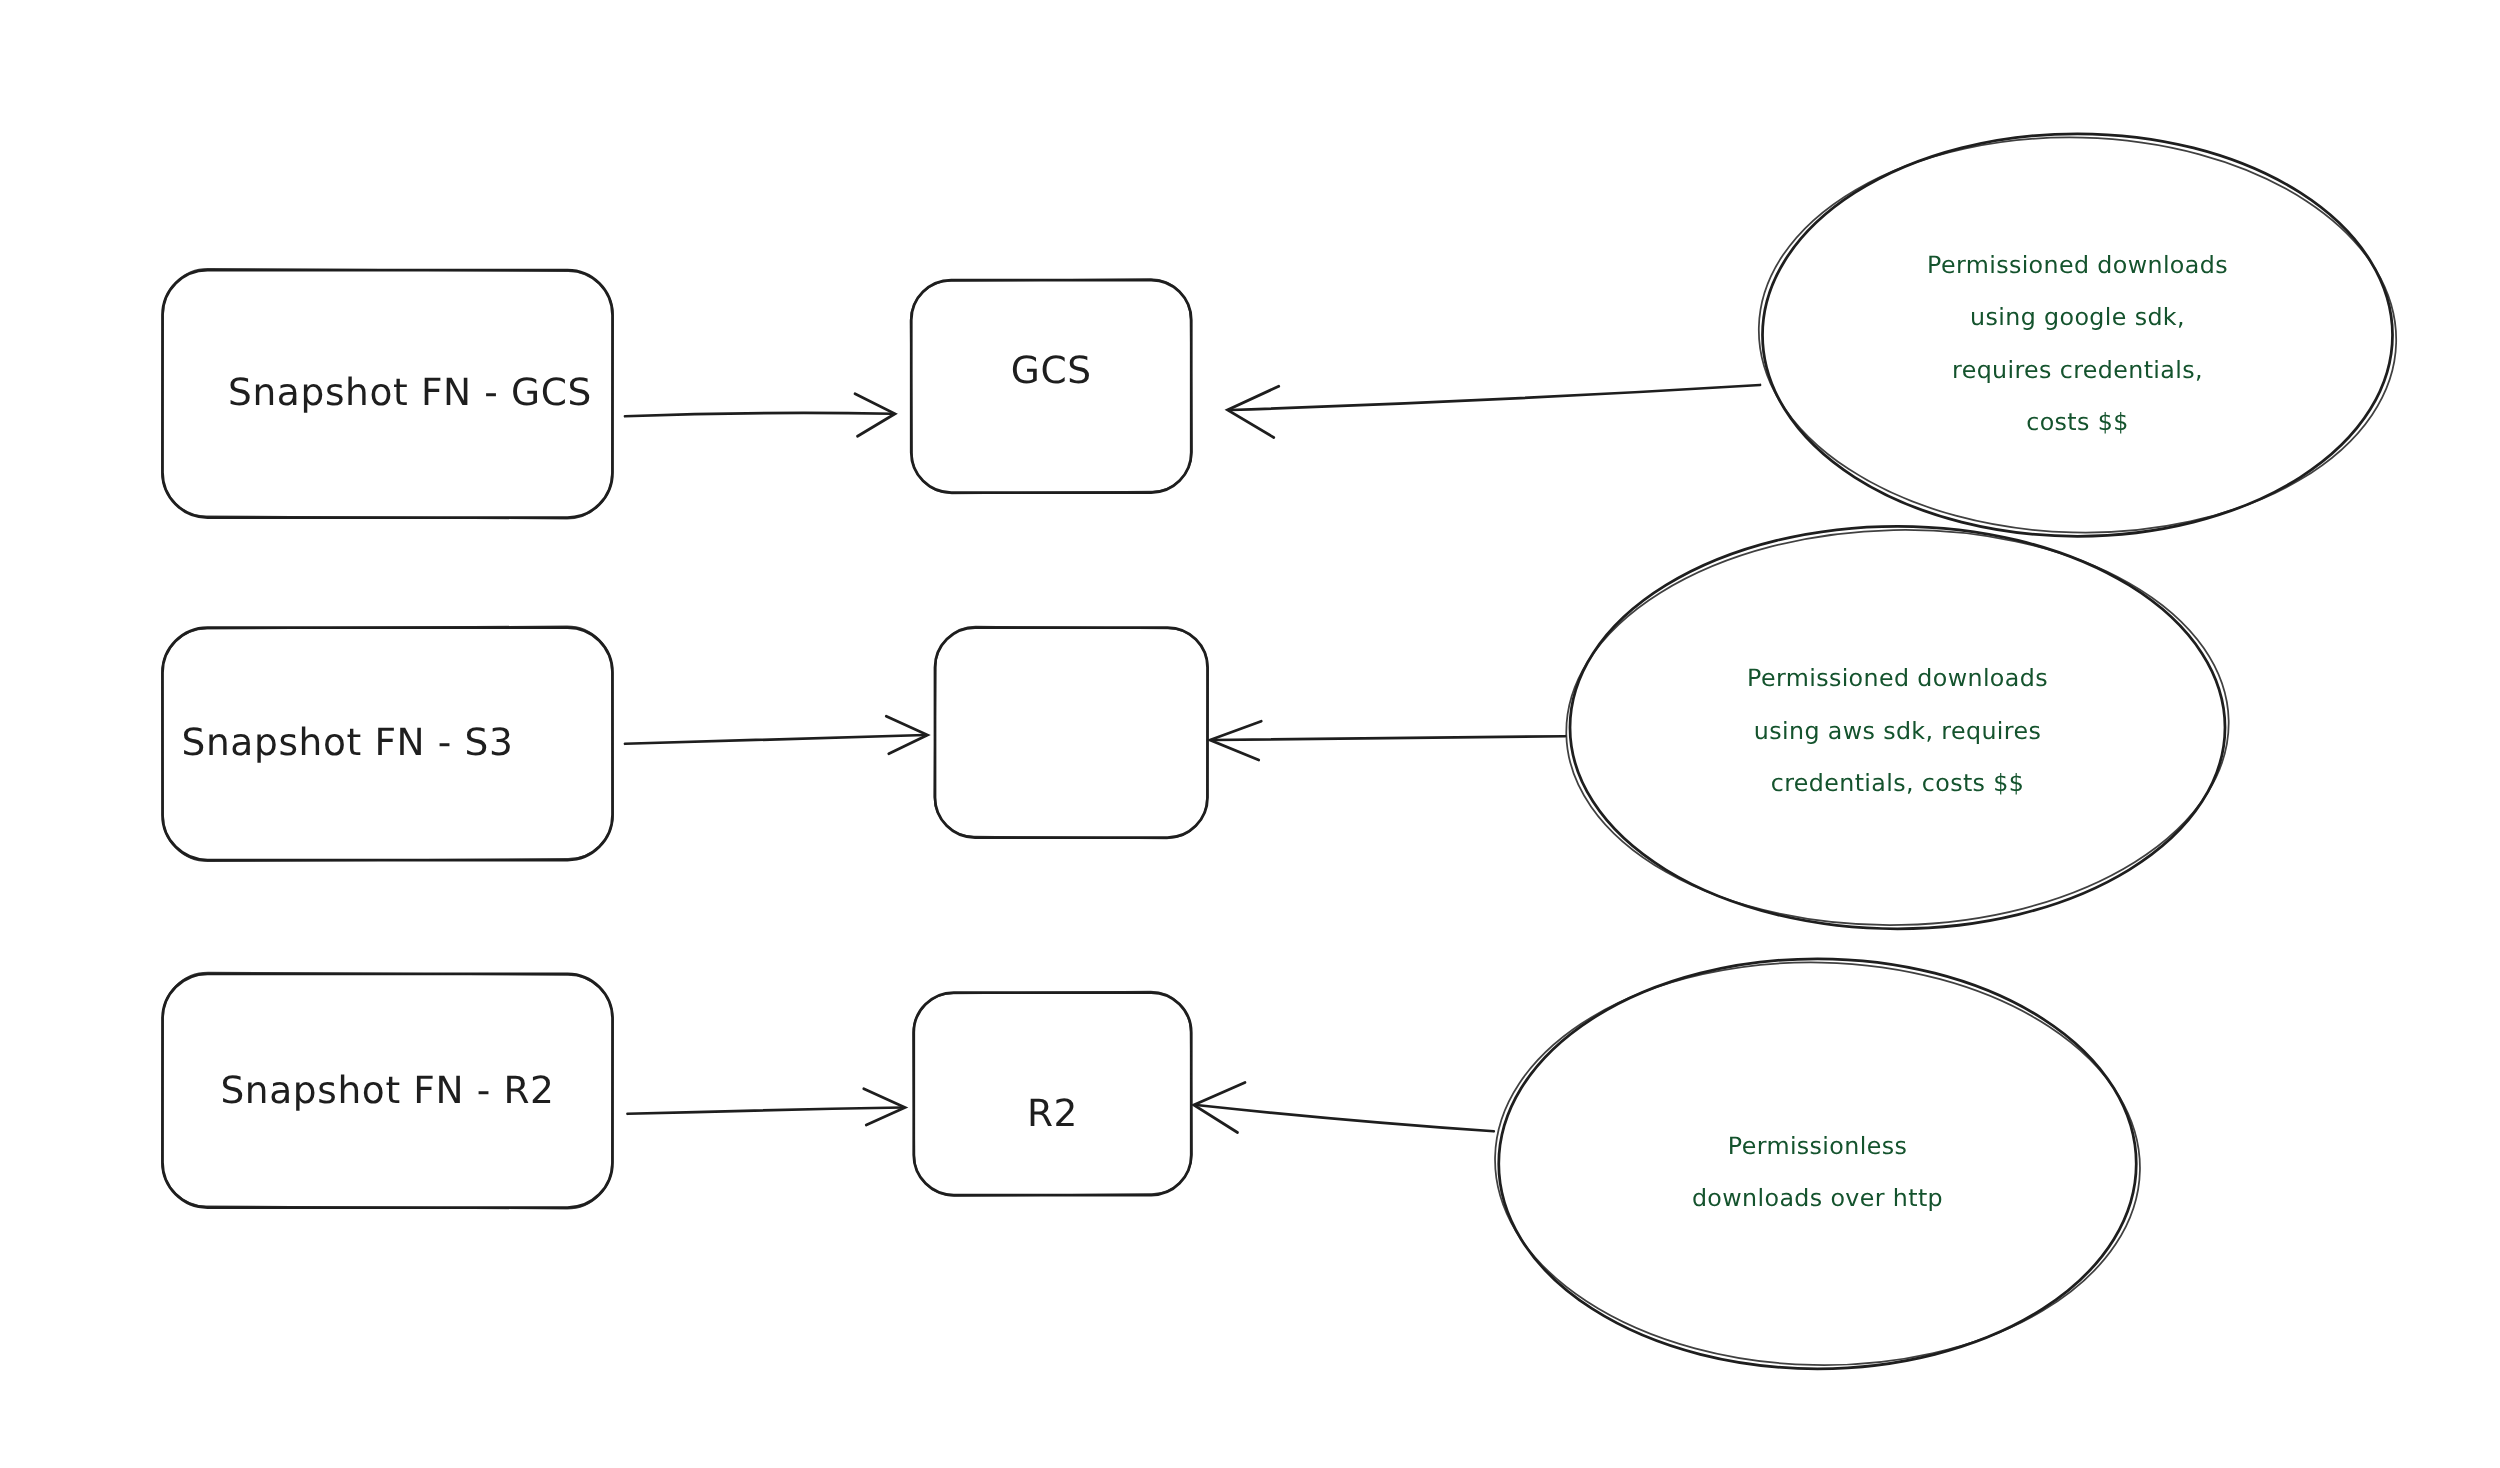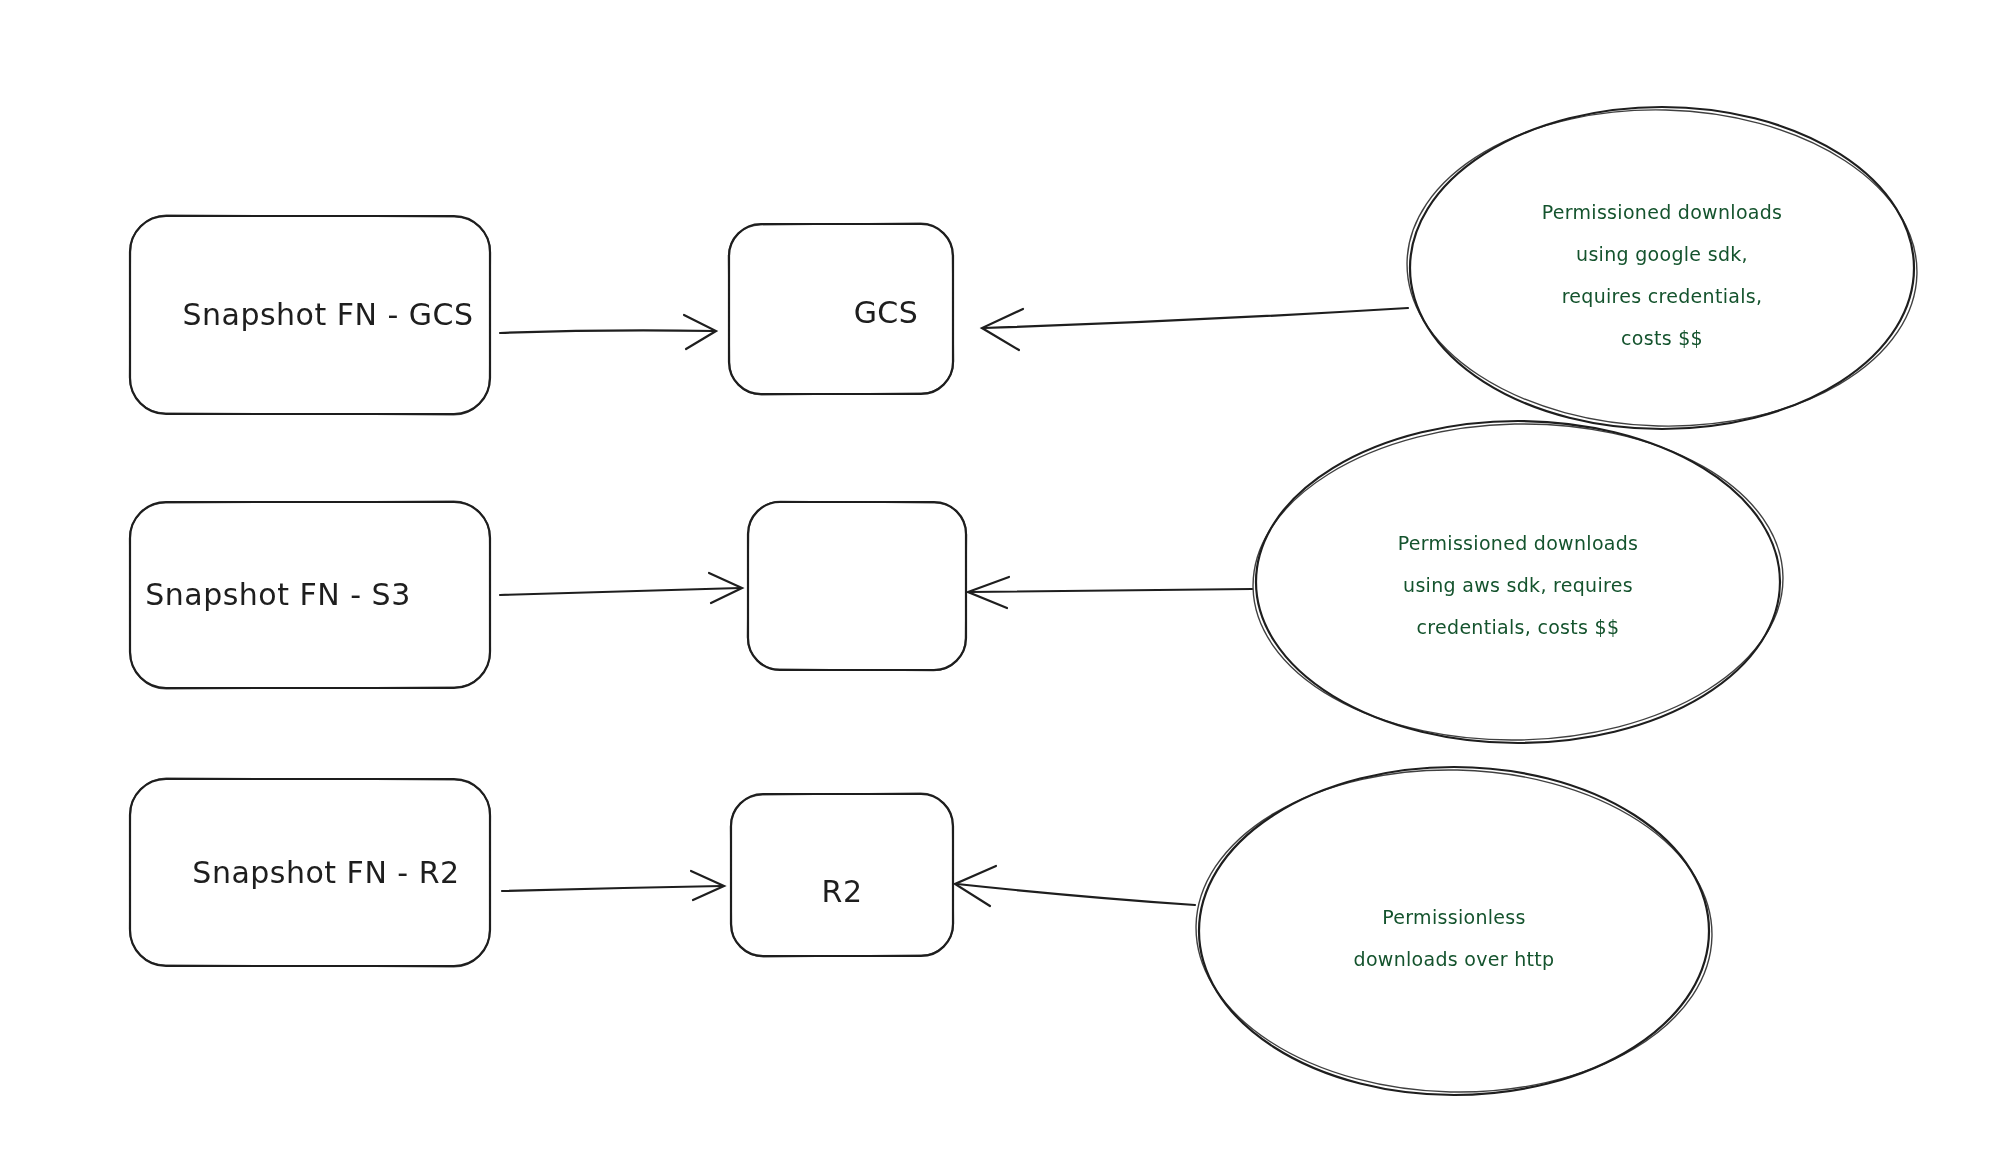--- a/index.html
+++ b/index.html
@@ -110,26 +110,26 @@
 
     <path class="arrow" d="M 502 891 Q 612 888 722 886"></path>
     <path class="arrow" d="M 691 871 L 724 886 L 693 900"></path>
 
     <path class="arrow" d="M 1195 905 Q 1078 897 957 884"></path>
     <path class="arrow" d="M 996 866 L 955 884 L 990 906"></path>
   </svg>
 
   <div class="node-label" style="left:130px; top:216px; width:360px; height:198px;padding-left:18px;">Snapshot FN - GCS</div>
 
-  <div class="node-label" style="left:729px; top:228px; width:224px; height:170px;margin-left:45px;">GCS</div>
+  <div class="node-label" style="left:729px; top:212px; width:224px; height:170px;">GCS</div>
 
   <div class="node-label" style="left:130px; top:502px; width:296px; height:186px;">Snapshot FN - S3</div>
 
 
-  <div class="node-label" style="left:130px; top:779px; width:360px; height:187px;margin-left:16px;">Snapshot FN - R2</div>
+  <div class="node-label" style="left:130px; top:779px; width:360px; height:187px;">Snapshot FN - R2</div>
 
   <div class="node-label" style="left:731px; top:794px; width:222px; height:196px;">R2</div>
 
   <div class="note" style="left:1412px; top:175px; width:500px; height:200px;">Permissioned downloads
 using google sdk,
 requires credentials,
 costs $$</div>
 
   <div class="note" style="left:1258px; top:482px; width:520px; height:205px;">Permissioned downloads
 using aws sdk, requires

